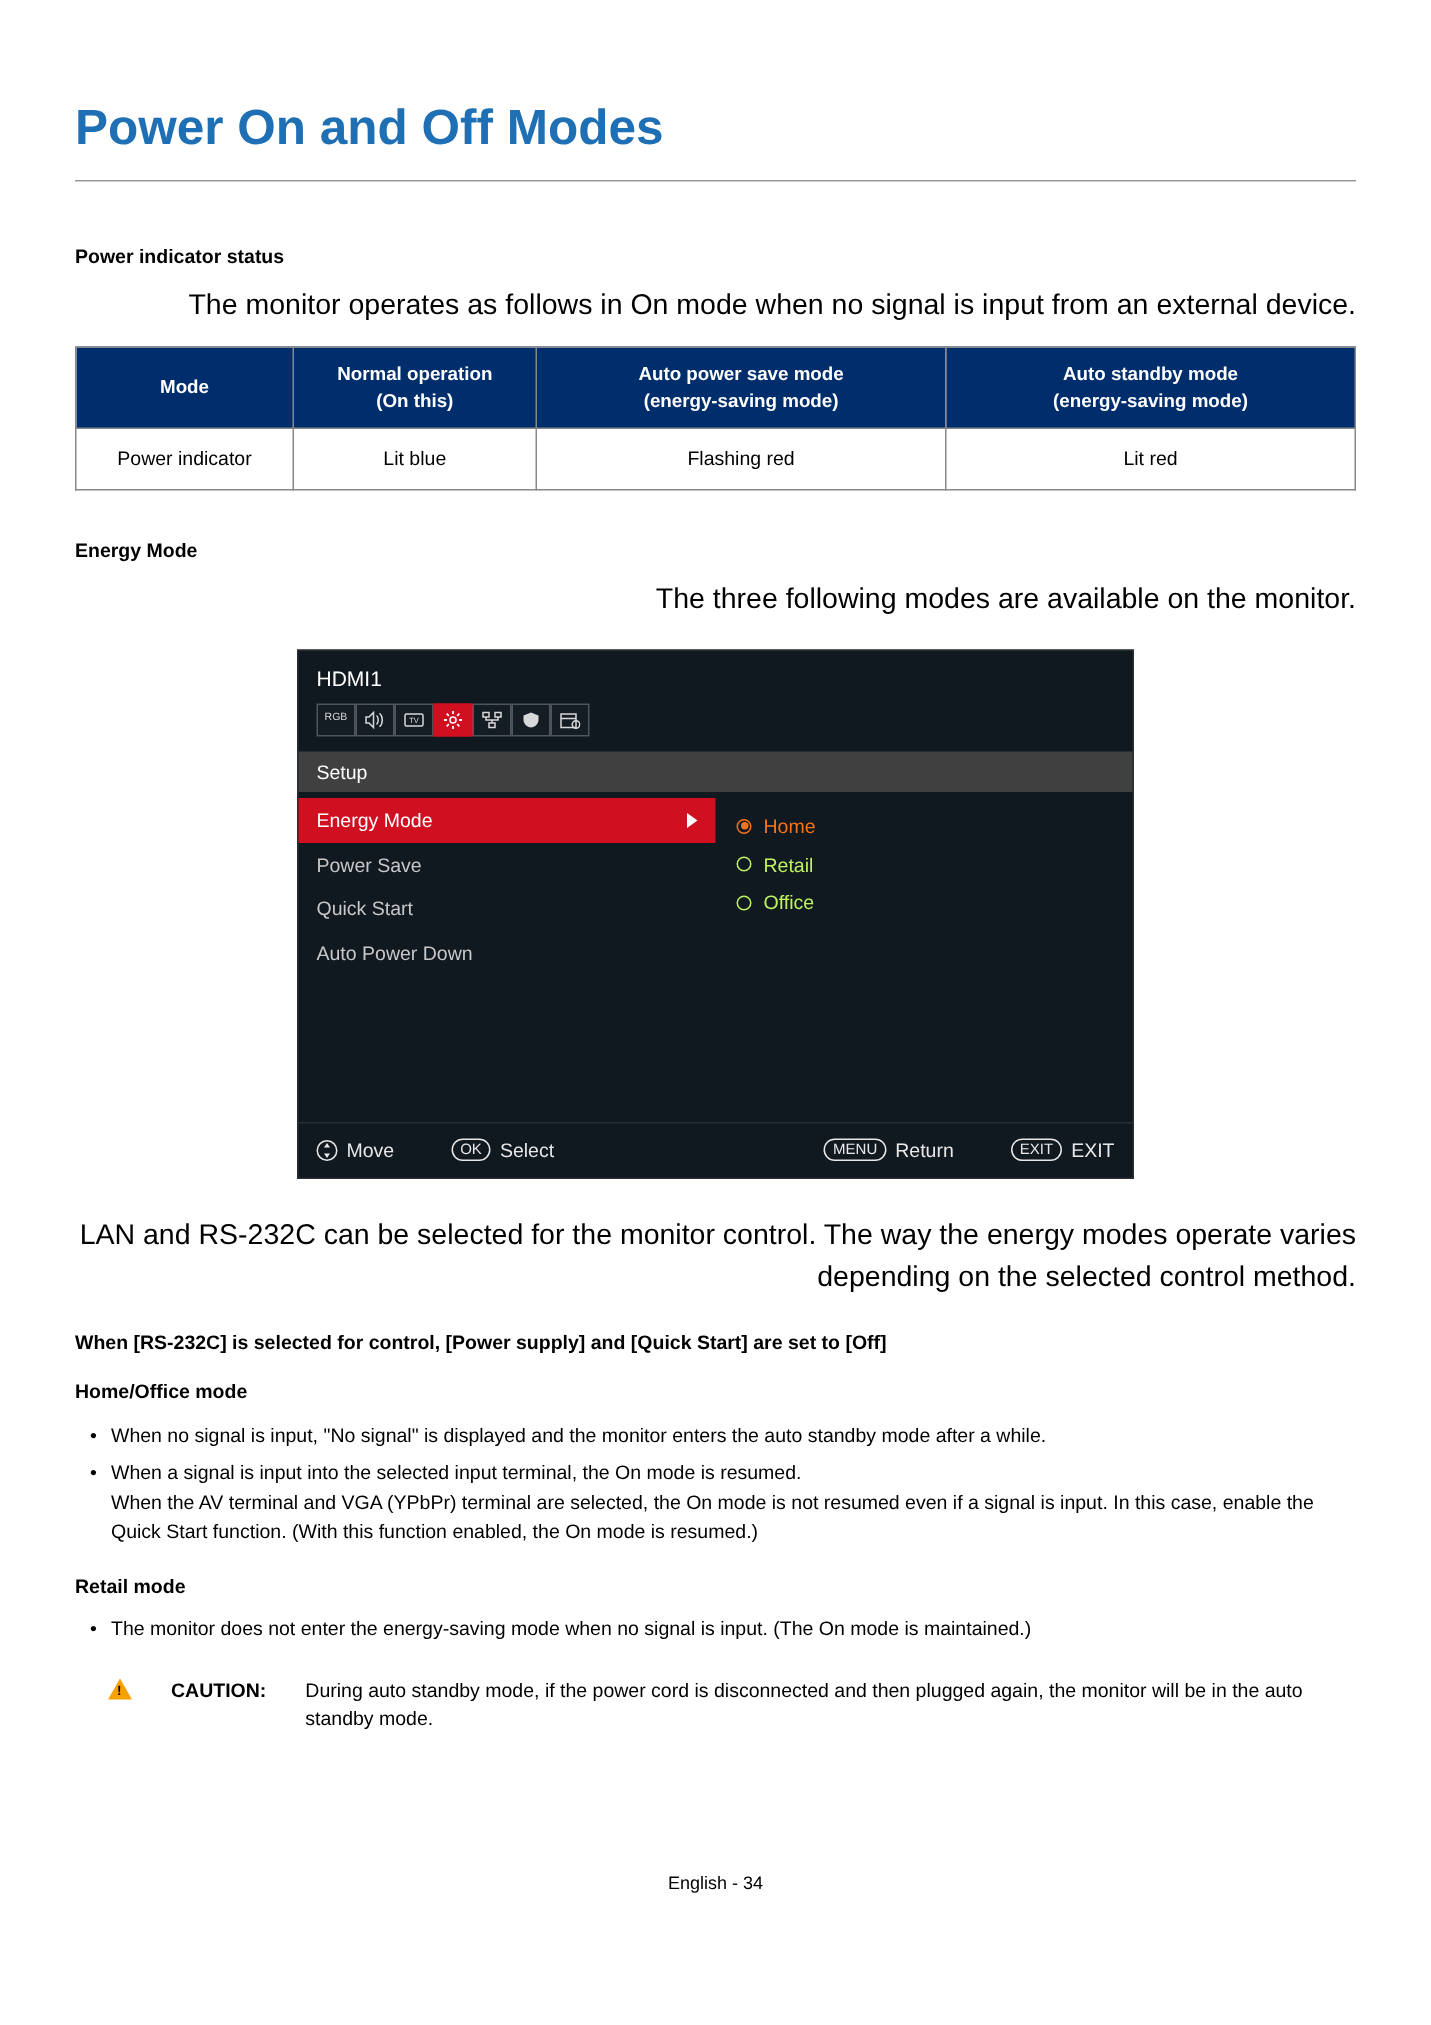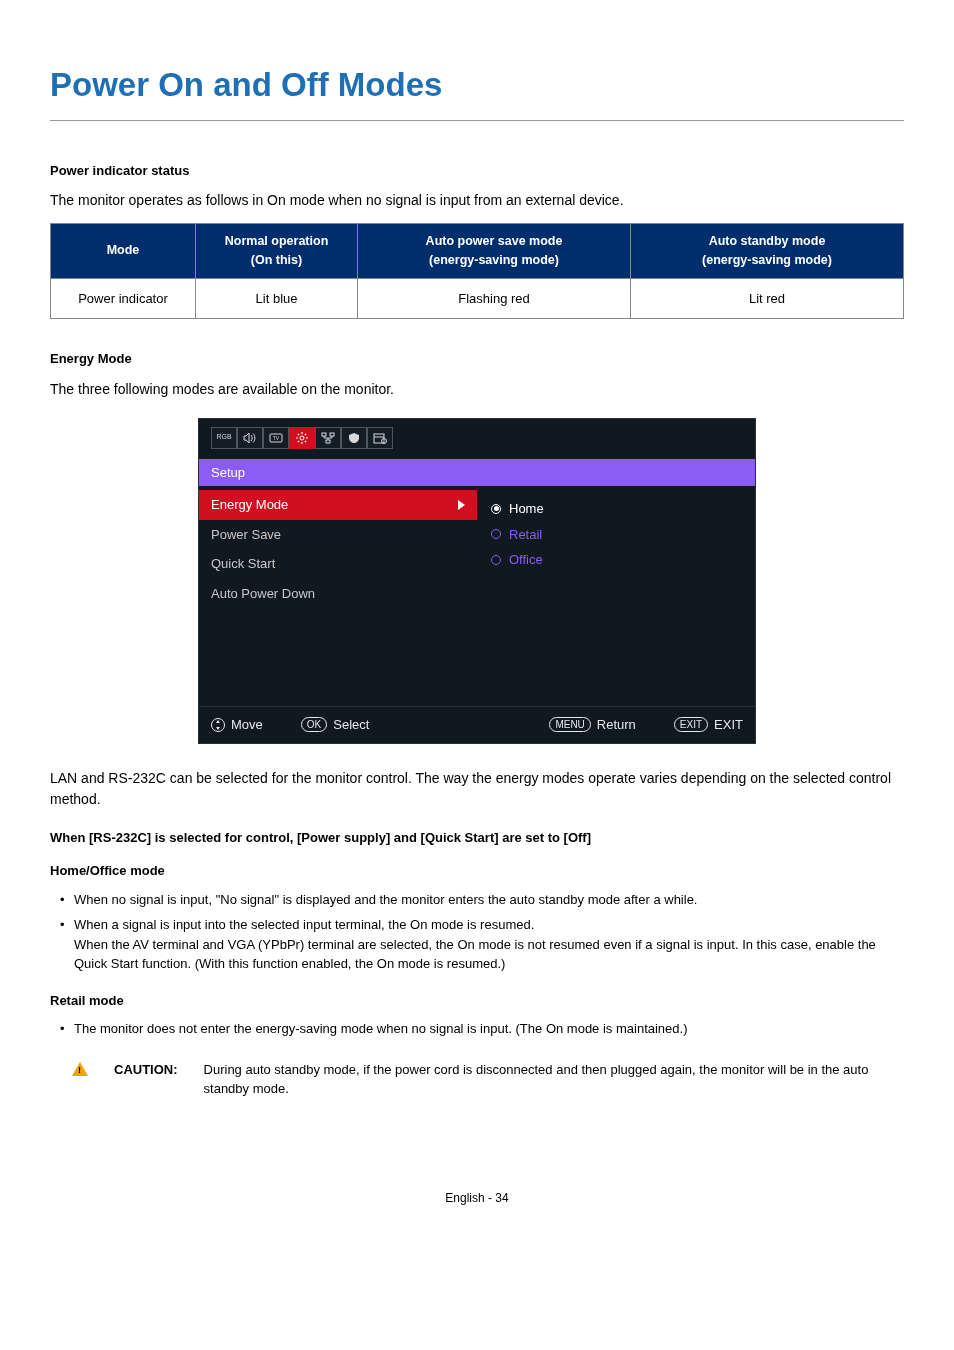--- a/index.html
+++ b/index.html
@@ -22,22 +22,23 @@
     border-top: 1px solid #999;
     margin-bottom: 40px;
   }
   .section-head {
     font-weight: bold;
     font-size: 13px;
     margin-bottom: 10px;
     margin-top: 30px;
   }
   .body-text {
-    font-size: 14px;
+    font-size: 19px;
     margin-bottom: 12px;
+    text-align: right;
   }
   table.status {
     width: 100%;
     border-collapse: collapse;
     margin-top: 8px;
   }
   table.status th {
     background: #002e6d;
     color: #fff;
     font-weight: bold;
@@ -87,21 +88,21 @@
     font-size: 13px;
     border: 1px solid rgba(255,255,255,0.25);
     background: rgba(255,255,255,0.02);
   }
   .tab-icon.active {
     background: #d01020;
     border-color: #d01020;
     color: #fff;
   }
   .osd-category {
-    background: #8b5cf6;
+    background: #404040;
     color: #fff;
     padding: 4px 12px;
     font-size: 13px;
   }
   .osd-body {
     display: flex;
     min-height: 220px;
   }
   .osd-left {
     width: 50%;
@@ -117,28 +118,28 @@
   }
   .osd-left .row.hl {
     background: #d01020;
     color: #fff;
   }
   .osd-right {
     width: 50%;
     padding: 10px 14px;
   }
   .opt {
-    color: #8b5cf6;
+    color: #bef264;
     font-size: 13px;
     padding: 3px 0;
     display: flex;
     align-items: center;
     gap: 8px;
   }
-  .opt.sel { color: #ffffff; }
+  .opt.sel { color: #f97316; }
   .radio-dot {
     width: 10px; height: 10px;
     border-radius: 50%;
     border: 1.5px solid currentColor;
     display: inline-flex;
     align-items: center;
     justify-content: center;
   }
   .radio-dot.filled::after {
     content: "";
@@ -287,20 +288,21 @@
     </tr>
   </tbody>
 </table>
 
 <div class="section-head">Energy Mode</div>
 <div class="body-text">The three following modes are available on the monitor.</div>
 
 <div class="osd-wrap">
   <div class="osd">
     <div class="osd-header">
+      <span class="osd-source">HDMI1</span>
       <div class="icon-row">
         <span class="tab-icon" style="font-size:7px;">RGB</span>
         <span class="tab-icon">
           <svg width="14" height="12" viewBox="0 0 14 12">
               <path d="M1 4h2l3-3v10l-3-3H1z" fill="none" stroke="#d8d8d8" stroke-width="1"></path>
               <path d="M8 3c1.5 1 1.5 5 0 6M10 1.5c2.5 2 2.5 7 0 9" fill="none" stroke="#d8d8d8" stroke-width="1"></path>
             </svg>
         </span>
         <span class="tab-icon">
           <svg width="14" height="12" viewBox="0 0 14 12">

